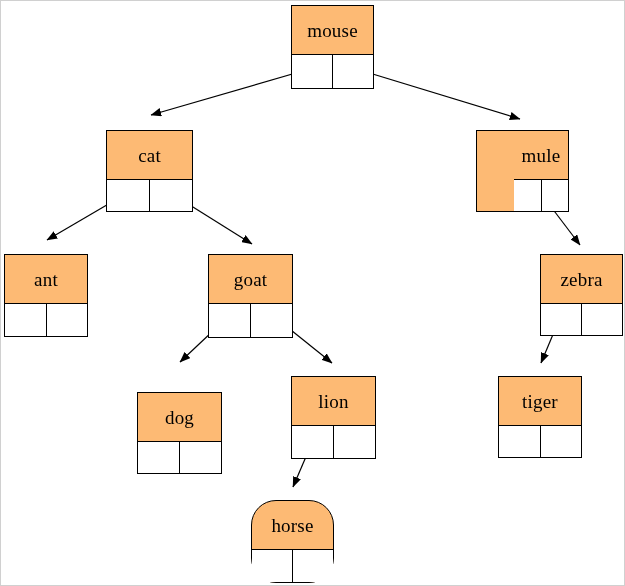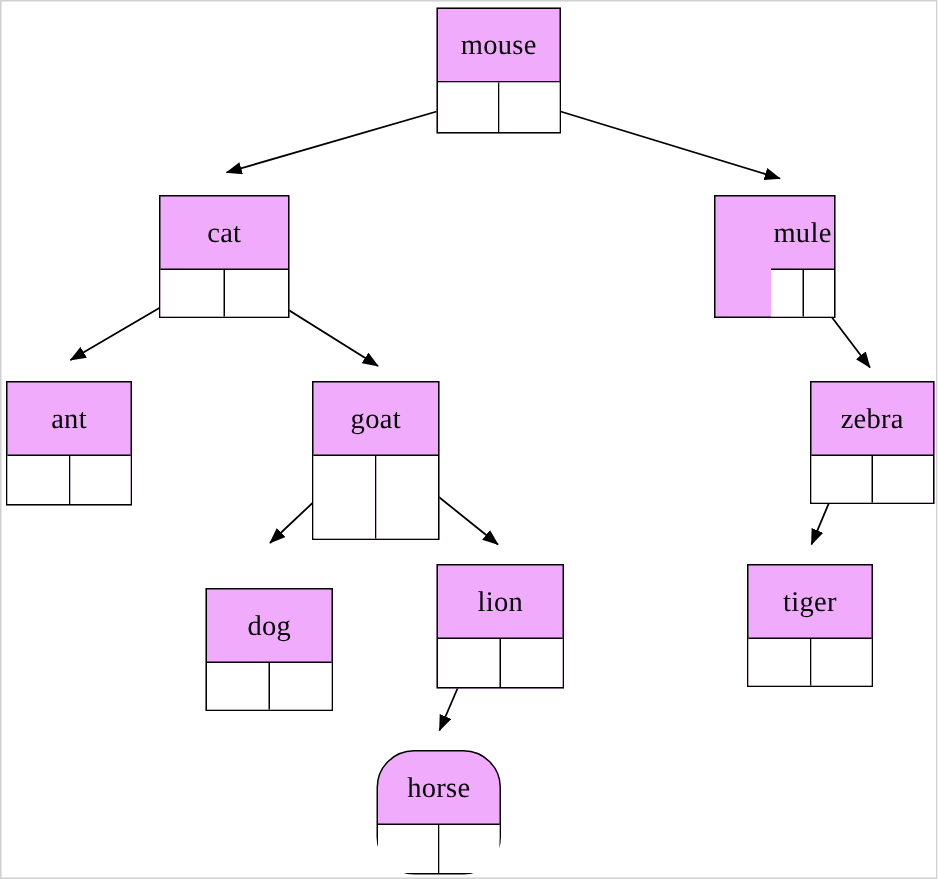--- a/index.html
+++ b/index.html
@@ -25,21 +25,21 @@
     left: 0;
     top: 0;
     width: 625px;
     height: 586px;
     pointer-events: none;
   }
   .node {
     position: absolute;
     box-sizing: border-box;
     border: 1.5px solid #000000;
-    background: #f0abfc;
+    background: #fdba74;
     display: flex;
     flex-direction: column;
   }
   .node-label {
     flex: 0 0 auto;
     display: flex;
     align-items: center;
     justify-content: center;
     font-size: 19px;
     color: #000000;
@@ -92,35 +92,35 @@
           <div class="ptr-cell right"></div>
         </div>
       </div>
       <div class="node" style="left: 105px; top: 129px; width: 87px; height: 82px;">
         <div class="node-label" style="height: 48px;">cat</div>
         <div class="node-pointers">
           <div class="ptr-cell left"></div>
           <div class="ptr-cell right"></div>
         </div>
       </div>
-      <div class="node" style="left: 475px; top: 129px; width: 81px; height: 82px; padding-left: 37px;">
+      <div class="node" style="left: 475px; top: 129px; width: 93px; height: 82px; padding-left: 37px;">
         <div class="node-label" style="height: 48px;">mule</div>
         <div class="node-pointers">
           <div class="ptr-cell left"></div>
           <div class="ptr-cell right"></div>
         </div>
       </div>
       <div class="node" style="left: 3px; top: 253px; width: 84px; height: 83px;">
         <div class="node-label" style="height: 48px;">ant</div>
         <div class="node-pointers">
           <div class="ptr-cell left"></div>
           <div class="ptr-cell right"></div>
         </div>
       </div>
-      <div class="node" style="left: 207px; top: 253px; width: 85px; height: 106px; text-align: right;">
+      <div class="node" style="left: 207px; top: 253px; width: 85px; height: 84px; text-align: right;">
         <div class="node-label" style="height: 48px;">goat</div>
         <div class="node-pointers">
           <div class="ptr-cell left"></div>
           <div class="ptr-cell right"></div>
         </div>
       </div>
       <div class="node" style="left: 539px; top: 253px; width: 83px; height: 82px;">
         <div class="node-label" style="height: 48px;">zebra</div>
         <div class="node-pointers">
           <div class="ptr-cell left"></div>

